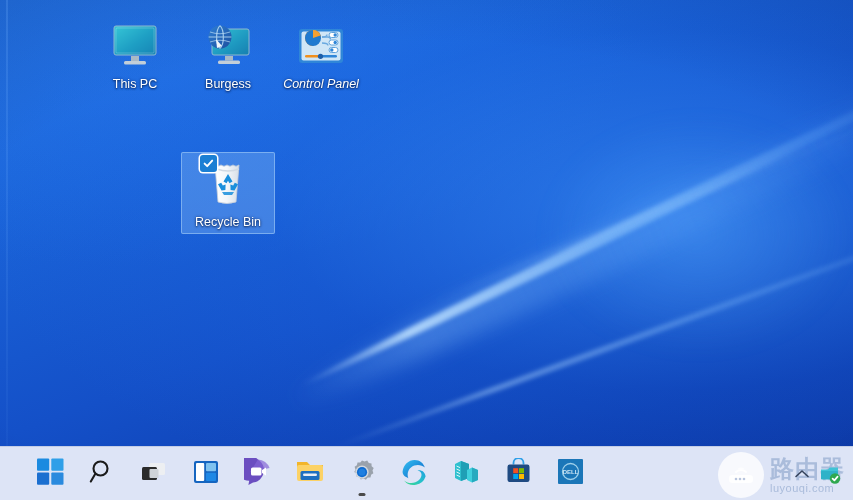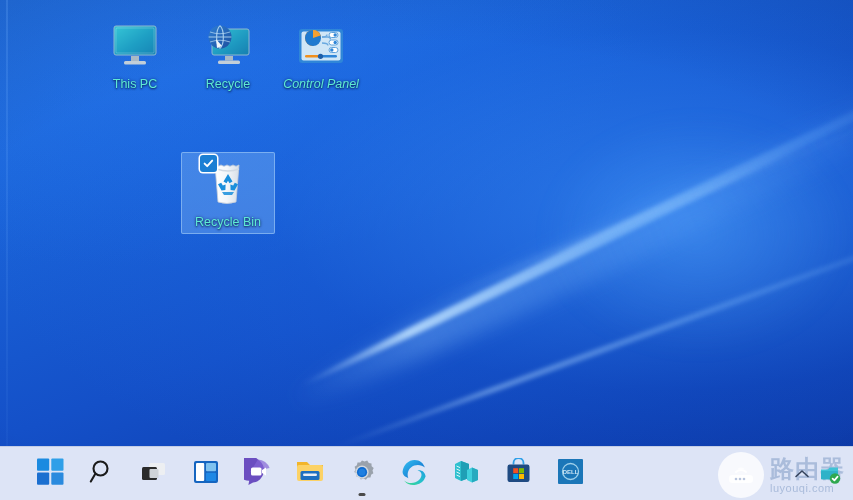--- a/index.html
+++ b/index.html
@@ -90,21 +90,21 @@
   }
   .dicon .glyph {
     position:relative;
     width:52px; height:52px;
     display:flex; align-items:center; justify-content:center;
   }
   .dicon .lbl {
     margin-top:5px;
     font-size:12.5px;
     line-height:15px;
-    color:#5eead4;
+    color:#ffffff;
     text-align:center;
     text-shadow:0 1px 2px rgba(0,20,60,0.75), 0 0 3px rgba(0,20,60,0.55);
     white-space:nowrap;
   }
   .badge-check {
     position:absolute; left:-2px; top:-3px;
     width:17px; height:17px; border-radius:3px;
     background:#1b7fd4;
     box-shadow:0 0 0 1.5px #ffffff;
     display:flex; align-items:center; justify-content:center;
@@ -219,21 +219,21 @@
           </defs>
           <rect x="9" y="6" width="37" height="26" rx="2" fill="url(#scr2)" stroke="#8fb9cf" stroke-width="1"></rect>
           <rect x="22" y="33" width="8" height="4.5" fill="#a9b9c6"></rect>
           <rect x="15" y="37.5" width="22" height="3.5" rx="1.5" fill="#c2ced8"></rect>
           <circle cx="17" cy="14" r="11.5" fill="url(#glb)"></circle>
           <path d="M5.6 14 H28.4 M17 2.6 C21.5 7 21.5 21 17 25.4 M17 2.6 C12.5 7 12.5 21 17 25.4" fill="none" stroke="#b9dcf5" stroke-width="1.2" opacity="0.85"></path>
           <path d="M7 9 Q17 12.5 27 9 M7 19 Q17 15.5 27 19" fill="none" stroke="#b9dcf5" stroke-width="1" opacity="0.7"></path>
           <path d="M13 16 l6 7 l-5 2 z" fill="#f0f6fb"></path>
         </svg>
       </div>
-      <div class="lbl">Recycle</div>
+      <div class="lbl">Burgess</div>
     </div>
 
     <div class="dicon" style="left:274px; top:14px;font-style:italic;">
       <div class="glyph">
         <svg width="50" height="46" viewBox="0 0 50 46">
           <rect x="3" y="6" width="44" height="34" rx="3" fill="#2f86d8"></rect>
           <rect x="5.5" y="8.5" width="39" height="29" rx="2" fill="#cfe6f7"></rect>
           <path d="M17 23 a8 8 0 1 1 8-8 l-8 8 z" fill="#f0901e"></path>
           <path d="M17 23 a8 8 0 1 0 -8-8 z" fill="#1f7ad0" opacity="0"></path>
           <path d="M17 15 m-8 0 a8 8 0 1 0 16 0 a8 8 0 1 0 -16 0" fill="#1f7ad0"></path>

